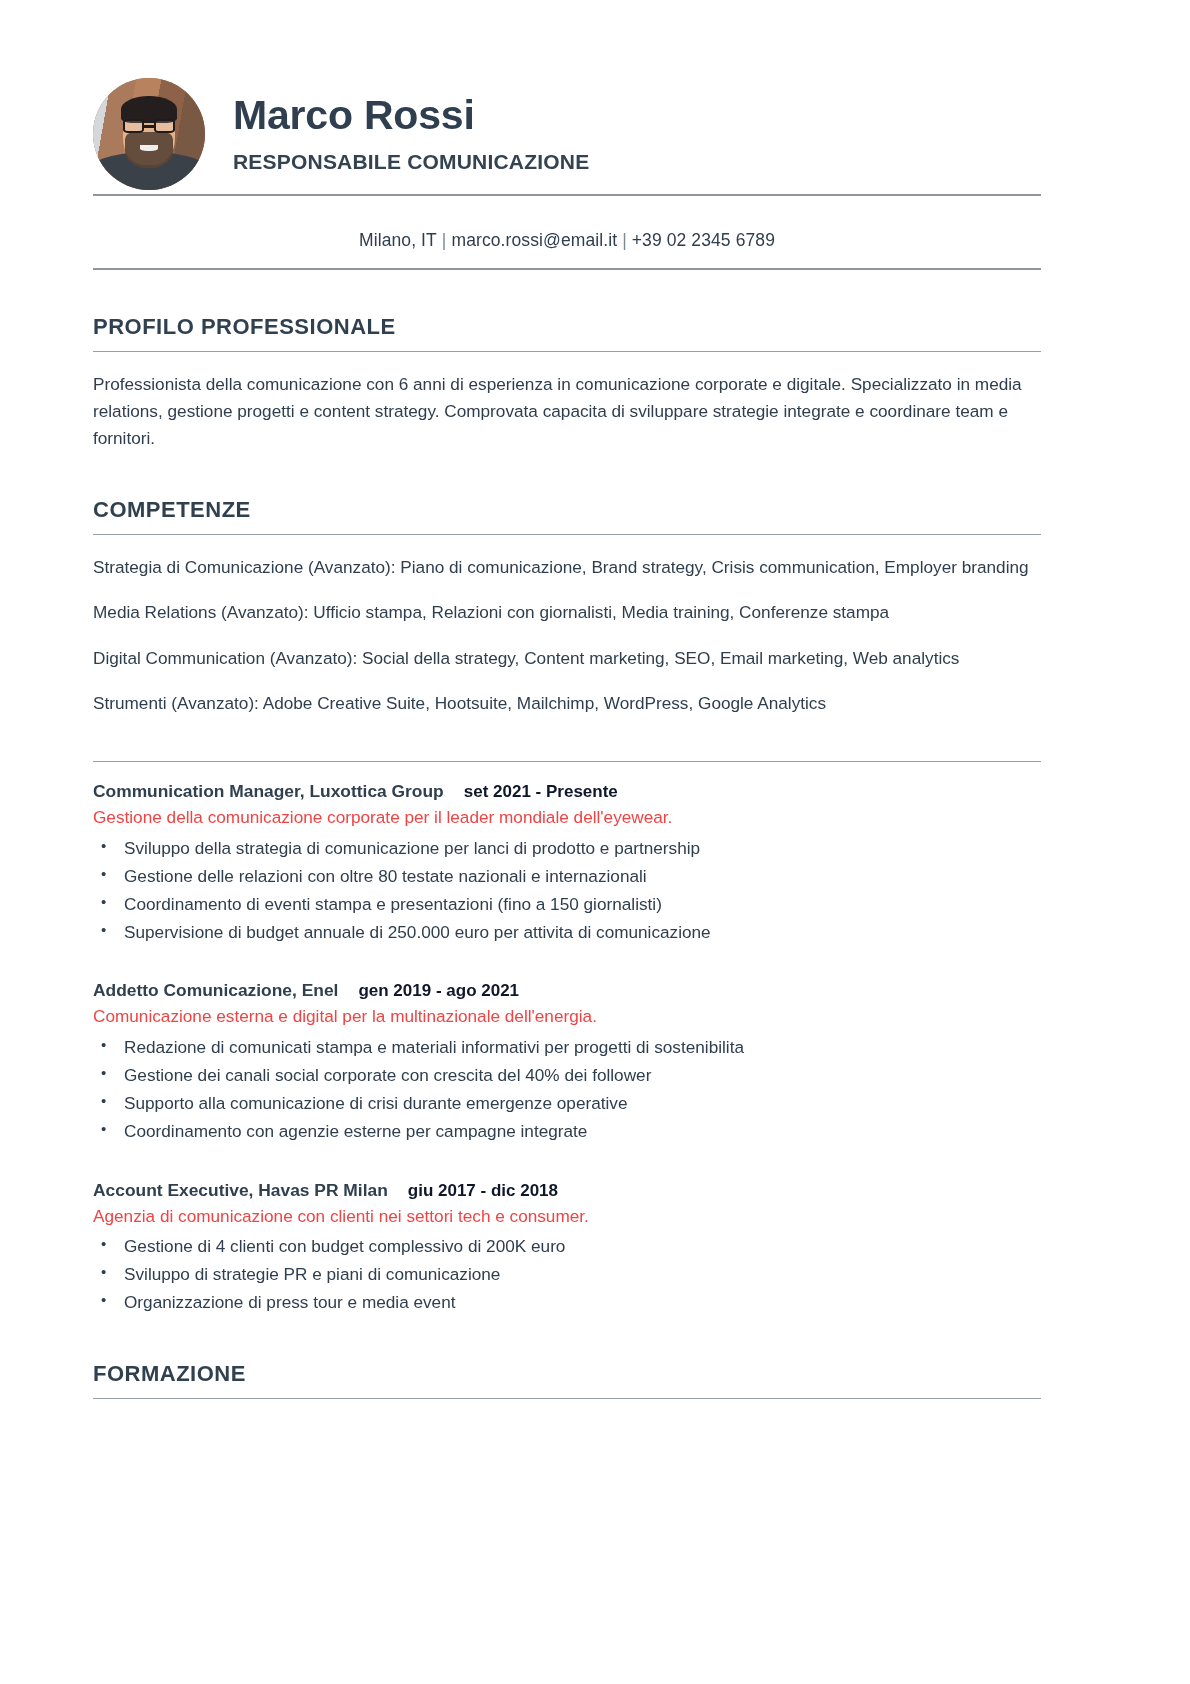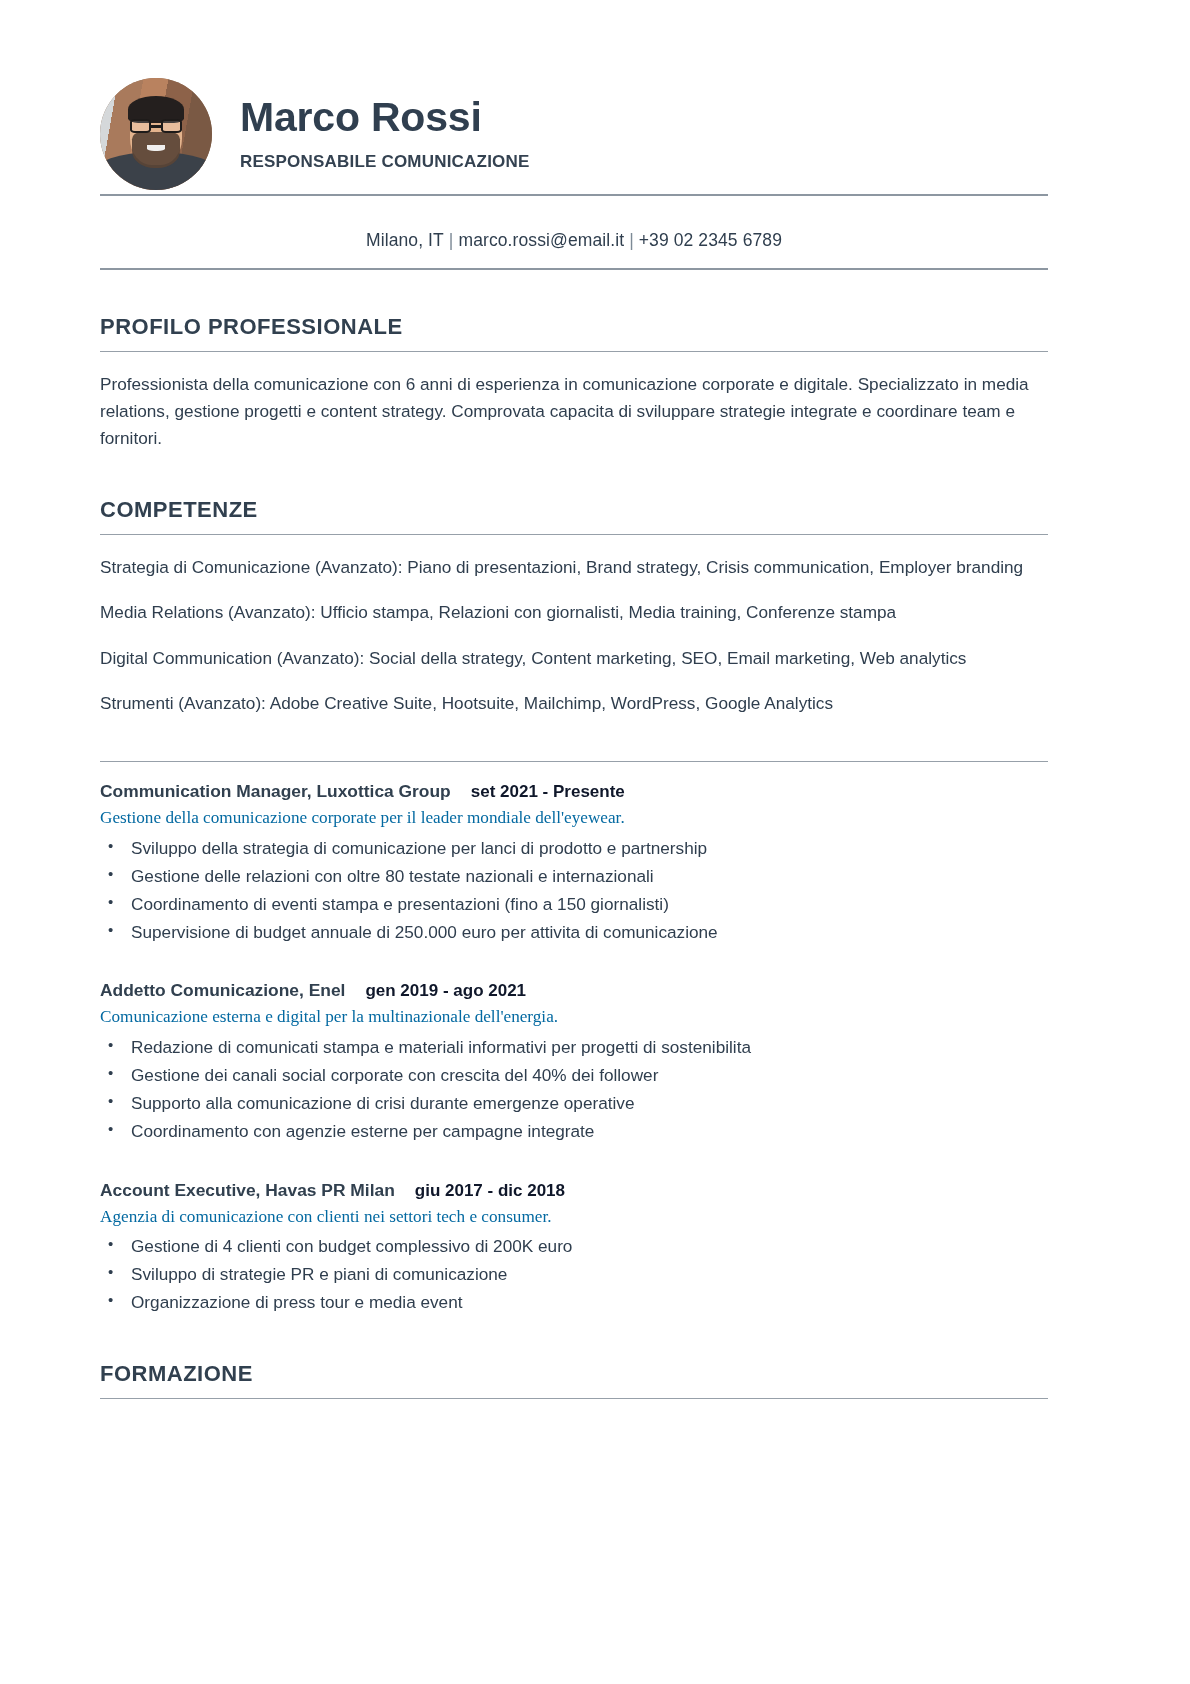--- a/index.html
+++ b/index.html
@@ -22,21 +22,21 @@
     position: absolute;
     left: 14px;
     top: 14px;
     width: 1162px;
     height: 1656px;
     background: #ffffff;
     box-sizing: border-box;
   }
   .content {
     position: absolute;
-    left: 86px;
+    left: 79px;
     top: 60px;
     width: 948px;
   }
 
   
   .header {
     display: flex;
     align-items: center;
     gap: 28px;
     height: 120px;
@@ -122,21 +122,21 @@
   .name-block { flex: 1 1 auto; min-width: 0; }
   .name {
     font-size: 41px;
     font-weight: bold;
     letter-spacing: -0.2px;
     color: #303f4f;
     line-height: 1.05;
     margin: 0 0 12px 0;
   }
   .title {
-    font-size: 17px;
+    font-size: 21px;
     font-weight: bold;
     letter-spacing: 0.2px;
     color: #344251;
     margin: 0;
   }
 
   .rule {
     border: 0;
     border-top: 2px solid #8d97a1;
     margin: 0;
@@ -199,22 +199,21 @@
   .job-dates {
     font-size: 17px;
     font-weight: bold;
     color: #0f172a;
     white-space: nowrap;
   }
   .job-desc {
     font-size: 17.2px;
     line-height: 1.5;
     margin: 3px 0 4px 0;
-    color: #0369a1;
-    font-family: Liberation Serif, serif;
+    color: #ef4444;
   }
   .bullets {
     list-style: none;
     margin: 0;
     padding: 0;
   }
   .bullets li {
     position: relative;
     padding-left: 31px;
     font-size: 17.2px;
@@ -271,21 +270,21 @@
         <hr class="rule-thin">
         <div class="section-body">
           <p class="para">Professionista della comunicazione con 6 anni di esperienza in comunicazione corporate e digitale. Specializzato in media relations, gestione progetti e content strategy. Comprovata capacita di sviluppare strategie integrate e coordinare team e fornitori.</p>
         </div>
       </div>
 
       <div class="section">
         <h2 class="section-title">COMPETENZE</h2>
         <hr class="rule-thin">
         <div class="section-body">
-          <p class="skill">Strategia di Comunicazione (Avanzato): Piano di presentazioni, Brand strategy, Crisis communication, Employer branding</p>
+          <p class="skill">Strategia di Comunicazione (Avanzato): Piano di comunicazione, Brand strategy, Crisis communication, Employer branding</p>
           <p class="skill">Media Relations (Avanzato): Ufficio stampa, Relazioni con giornalisti, Media training, Conferenze stampa</p>
           <p class="skill">Digital Communication (Avanzato): Social della strategy, Content marketing, SEO, Email marketing, Web analytics</p>
           <p class="skill">Strumenti (Avanzato): Adobe Creative Suite, Hootsuite, Mailchimp, WordPress, Google Analytics</p>
         </div>
       </div>
 
       <div class="section">
         <hr class="rule-thin">
         <div class="section-body">
 

